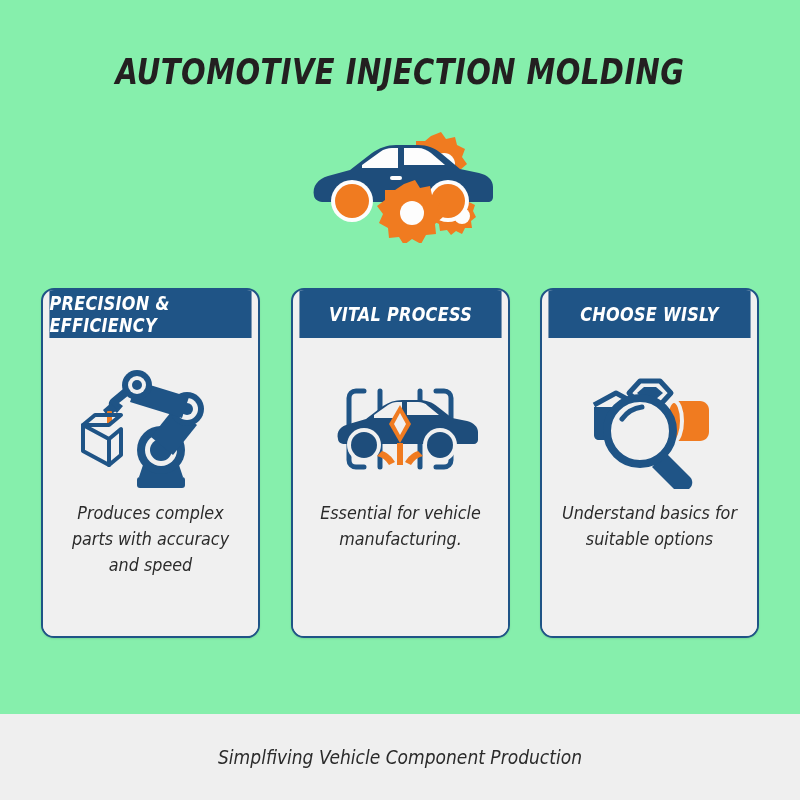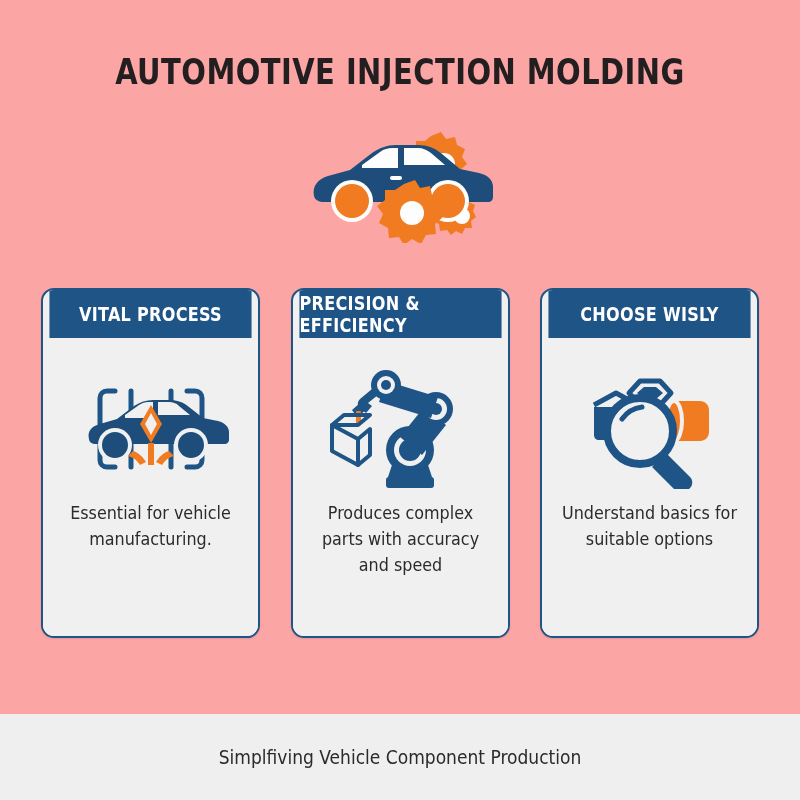--- a/index.html
+++ b/index.html
@@ -10,21 +10,22 @@
     width: 800px;
     height: 800px;
     background: #ffffff;
     font-family: "Liberation Sans", sans-serif;
     overflow: hidden;
     position: relative;
   }
   .page {
     position: absolute;
     inset: 0;
-    background: #fca5a5;
+    background: #86efac;
+    font-style: italic;
   }
   
   .title {
     position: absolute;
     top: 52px;
     left: 0;
     width: 800px;
     text-align: center;
     font-family: "Liberation Sans Narrow", "DejaVu Sans Condensed", "Liberation Sans", sans-serif;
     font-size: 35px;
@@ -166,20 +167,61 @@
       <g>
         <path d="M104 66 l11 -4 5 8 10 -2 2 9 9 5 -4 9 6 8 -8 7 1 10 -10 1 -5 9 -9 -5 -8 6 -5 -8 -10 1 -1 -10 -9 -5 4 -9 -6 -8 8 -6 0 -10 10 0z" fill="#f07b20"></path>
         <circle cx="112" cy="95" r="12" fill="#fdfdfd"></circle>
       </g>
     </svg>
   </div>
 
   <div class="cards">
 
     <div class="card">
+      <div class="card-header">PRECISION &amp; EFFICIENCY</div>
+      <div class="card-body">
+        <div class="card-icon">
+          <svg viewBox="0 0 160 125" width="160" height="125" xmlns="http://www.w3.org/2000/svg">
+
+            <rect x="66" y="110" width="48" height="11" rx="3" fill="#1f5486"></rect>
+            <path d="M74 92 l32 0 6 18 -44 0z" fill="#1f5486"></path>
+
+            <circle cx="90" cy="83" r="24" fill="#1f5486"></circle>
+            <circle cx="90" cy="83" r="16" fill="#f0f0f0"></circle>
+            <circle cx="90" cy="83" r="11" fill="#1f5486"></circle>
+
+            <path d="M104 40 l22 18 -24 30 -22 -18z" fill="#1f5486"></path>
+
+            <circle cx="116" cy="42" r="17" fill="#1f5486"></circle>
+            <circle cx="116" cy="42" r="11" fill="#f0f0f0"></circle>
+            <circle cx="116" cy="42" r="6" fill="#1f5486"></circle>
+
+            <path d="M66 14 l52 16 -7 21 -52 -16z" fill="#1f5486"></path>
+
+            <circle cx="66" cy="18" r="15" fill="#1f5486"></circle>
+            <circle cx="66" cy="18" r="9" fill="#f0f0f0"></circle>
+            <circle cx="66" cy="18" r="5" fill="#1f5486"></circle>
+
+            <path d="M52 22 l-12 10 c-3 3 -3 7 0 9 l6 5 6 -7 -4 -3 10 -8z" fill="#1f5486"></path>
+            <path d="M40 36 l-8 7 5 7 9 -7z" fill="#1f5486"></path>
+
+            <rect x="36" y="44" width="5" height="14" rx="1" fill="#f07b20"></rect>
+
+            <g fill="none" stroke="#1f5486" stroke-width="4" stroke-linejoin="round">
+              <path d="M12 58 l26 0 12 -10 -26 0z"></path>
+              <path d="M12 58 l0 26 26 14 0 -26z"></path>
+              <path d="M38 72 l12 -10 0 26 -12 10z"></path>
+            </g>
+          </svg>
+        </div>
+        <div class="card-text">Produces complex parts with accuracy and speed</div>
+      </div>
+    </div>
+
+    <div class="card">
       <div class="card-header">VITAL PROCESS</div>
       <div class="card-body">
         <div class="card-icon">
           <svg viewBox="0 0 160 120" width="160" height="120" xmlns="http://www.w3.org/2000/svg">
 
             <g fill="none" stroke="#1f5486" stroke-width="5" stroke-linecap="round" stroke-linejoin="round">
               <path d="M44 22 l-8 0 c-4 0 -7 3 -7 7 l0 62 c0 4 3 7 7 7 l8 0"></path>
               <path d="M60 22 l0 76"></path>
               <path d="M100 22 l0 76"></path>
               <path d="M116 22 l8 0 c4 0 7 3 7 7 l0 62 c0 4 -3 7 -7 7 l-8 0"></path>
@@ -200,61 +242,20 @@
             <g fill="#f07b20">
               <path d="M80 36 l11 19 -11 19 -11 -19z"></path>
               <path d="M77 74 l6 0 0 22 -6 0z"></path>
               <path d="M62 82 c6 2 10 6 13 11 l-6 3 c-3 -5 -7 -8 -12 -9z"></path>
               <path d="M98 82 c-6 2 -10 6 -13 11 l6 3 c3 -5 7 -8 12 -9z"></path>
             </g>
             <path d="M80 44 l6 11 -6 11 -6 -11z" fill="#f0f0f0"></path>
           </svg>
         </div>
         <div class="card-text">Essential for vehicle manufacturing.</div>
-      </div>
-    </div>
-
-    <div class="card">
-      <div class="card-header">PRECISION &amp; EFFICIENCY</div>
-      <div class="card-body">
-        <div class="card-icon">
-          <svg viewBox="0 0 160 125" width="160" height="125" xmlns="http://www.w3.org/2000/svg">
-
-            <rect x="66" y="110" width="48" height="11" rx="3" fill="#1f5486"></rect>
-            <path d="M74 92 l32 0 6 18 -44 0z" fill="#1f5486"></path>
-
-            <circle cx="90" cy="83" r="24" fill="#1f5486"></circle>
-            <circle cx="90" cy="83" r="16" fill="#f0f0f0"></circle>
-            <circle cx="90" cy="83" r="11" fill="#1f5486"></circle>
-
-            <path d="M104 40 l22 18 -24 30 -22 -18z" fill="#1f5486"></path>
-
-            <circle cx="116" cy="42" r="17" fill="#1f5486"></circle>
-            <circle cx="116" cy="42" r="11" fill="#f0f0f0"></circle>
-            <circle cx="116" cy="42" r="6" fill="#1f5486"></circle>
-
-            <path d="M66 14 l52 16 -7 21 -52 -16z" fill="#1f5486"></path>
-
-            <circle cx="66" cy="18" r="15" fill="#1f5486"></circle>
-            <circle cx="66" cy="18" r="9" fill="#f0f0f0"></circle>
-            <circle cx="66" cy="18" r="5" fill="#1f5486"></circle>
-
-            <path d="M52 22 l-12 10 c-3 3 -3 7 0 9 l6 5 6 -7 -4 -3 10 -8z" fill="#1f5486"></path>
-            <path d="M40 36 l-8 7 5 7 9 -7z" fill="#1f5486"></path>
-
-            <rect x="36" y="44" width="5" height="14" rx="1" fill="#f07b20"></rect>
-
-            <g fill="none" stroke="#1f5486" stroke-width="4" stroke-linejoin="round">
-              <path d="M12 58 l26 0 12 -10 -26 0z"></path>
-              <path d="M12 58 l0 26 26 14 0 -26z"></path>
-              <path d="M38 72 l12 -10 0 26 -12 10z"></path>
-            </g>
-          </svg>
-        </div>
-        <div class="card-text">Produces complex parts with accuracy and speed</div>
       </div>
     </div>
 
     <div class="card">
       <div class="card-header">CHOOSE WISLY</div>
       <div class="card-body">
         <div class="card-icon">
           <svg viewBox="0 0 160 120" width="160" height="120" xmlns="http://www.w3.org/2000/svg">
 
             <g fill="none" stroke="#1f5486" stroke-width="5" stroke-linejoin="round">

